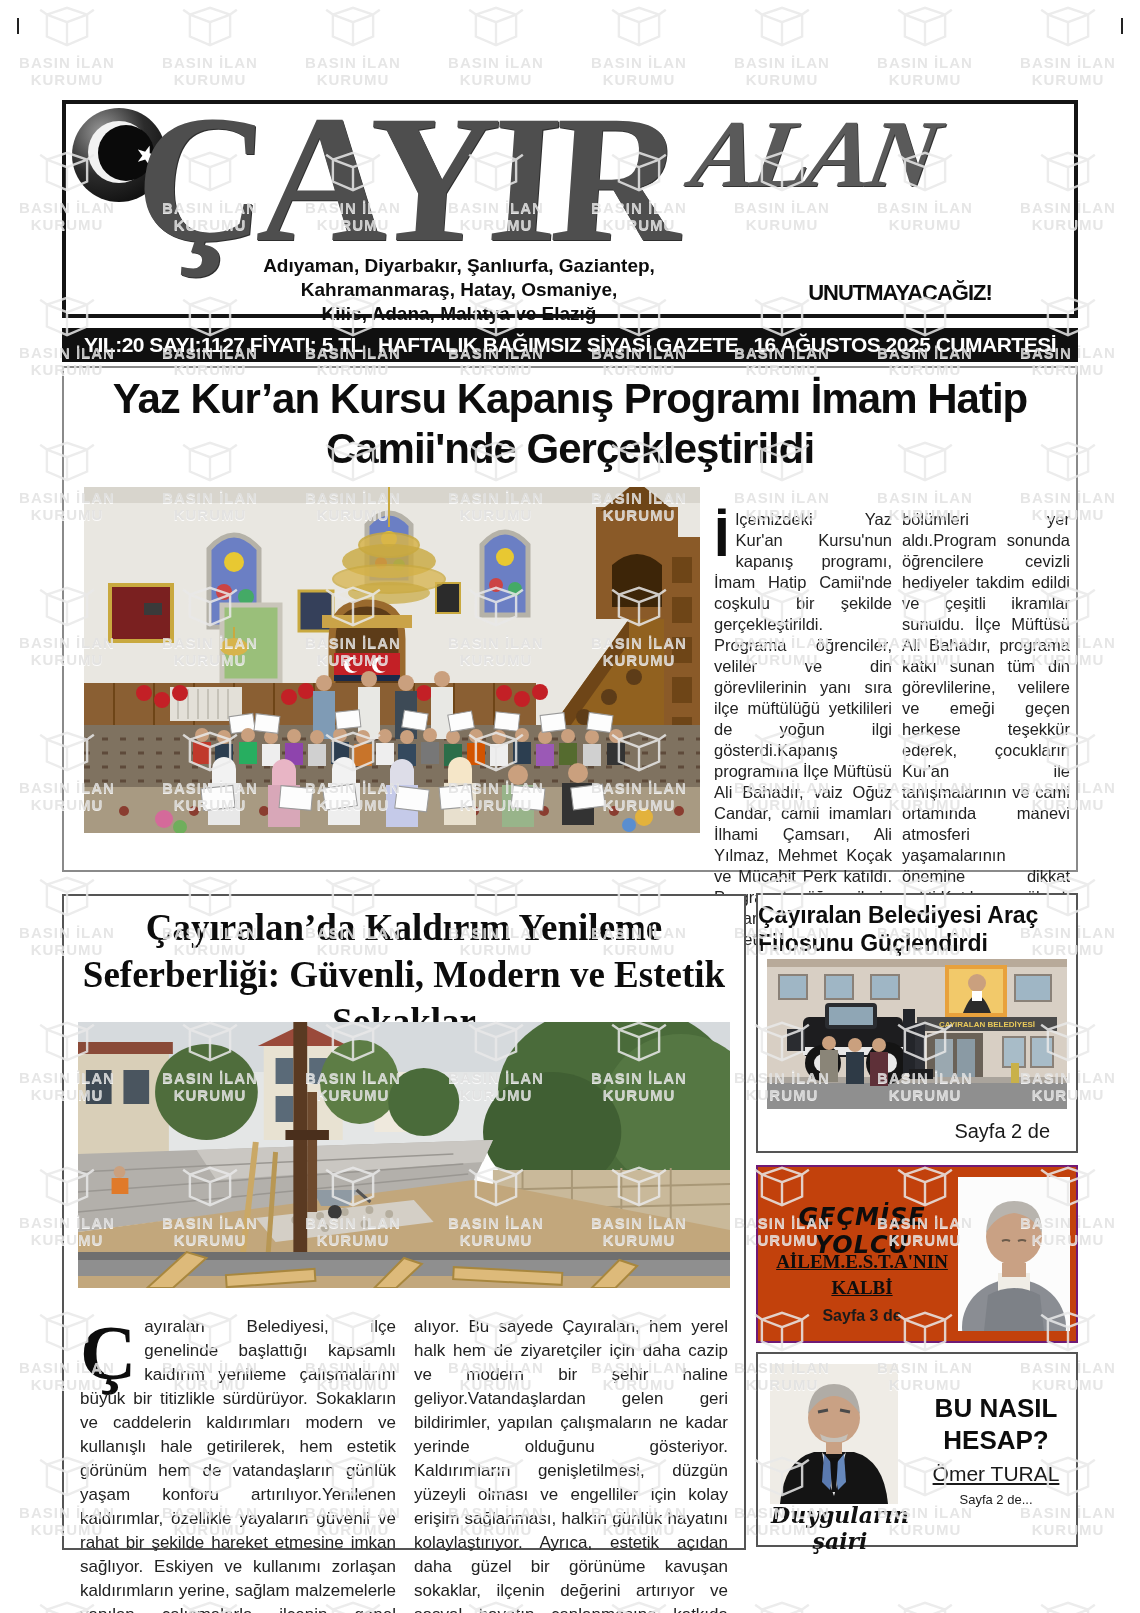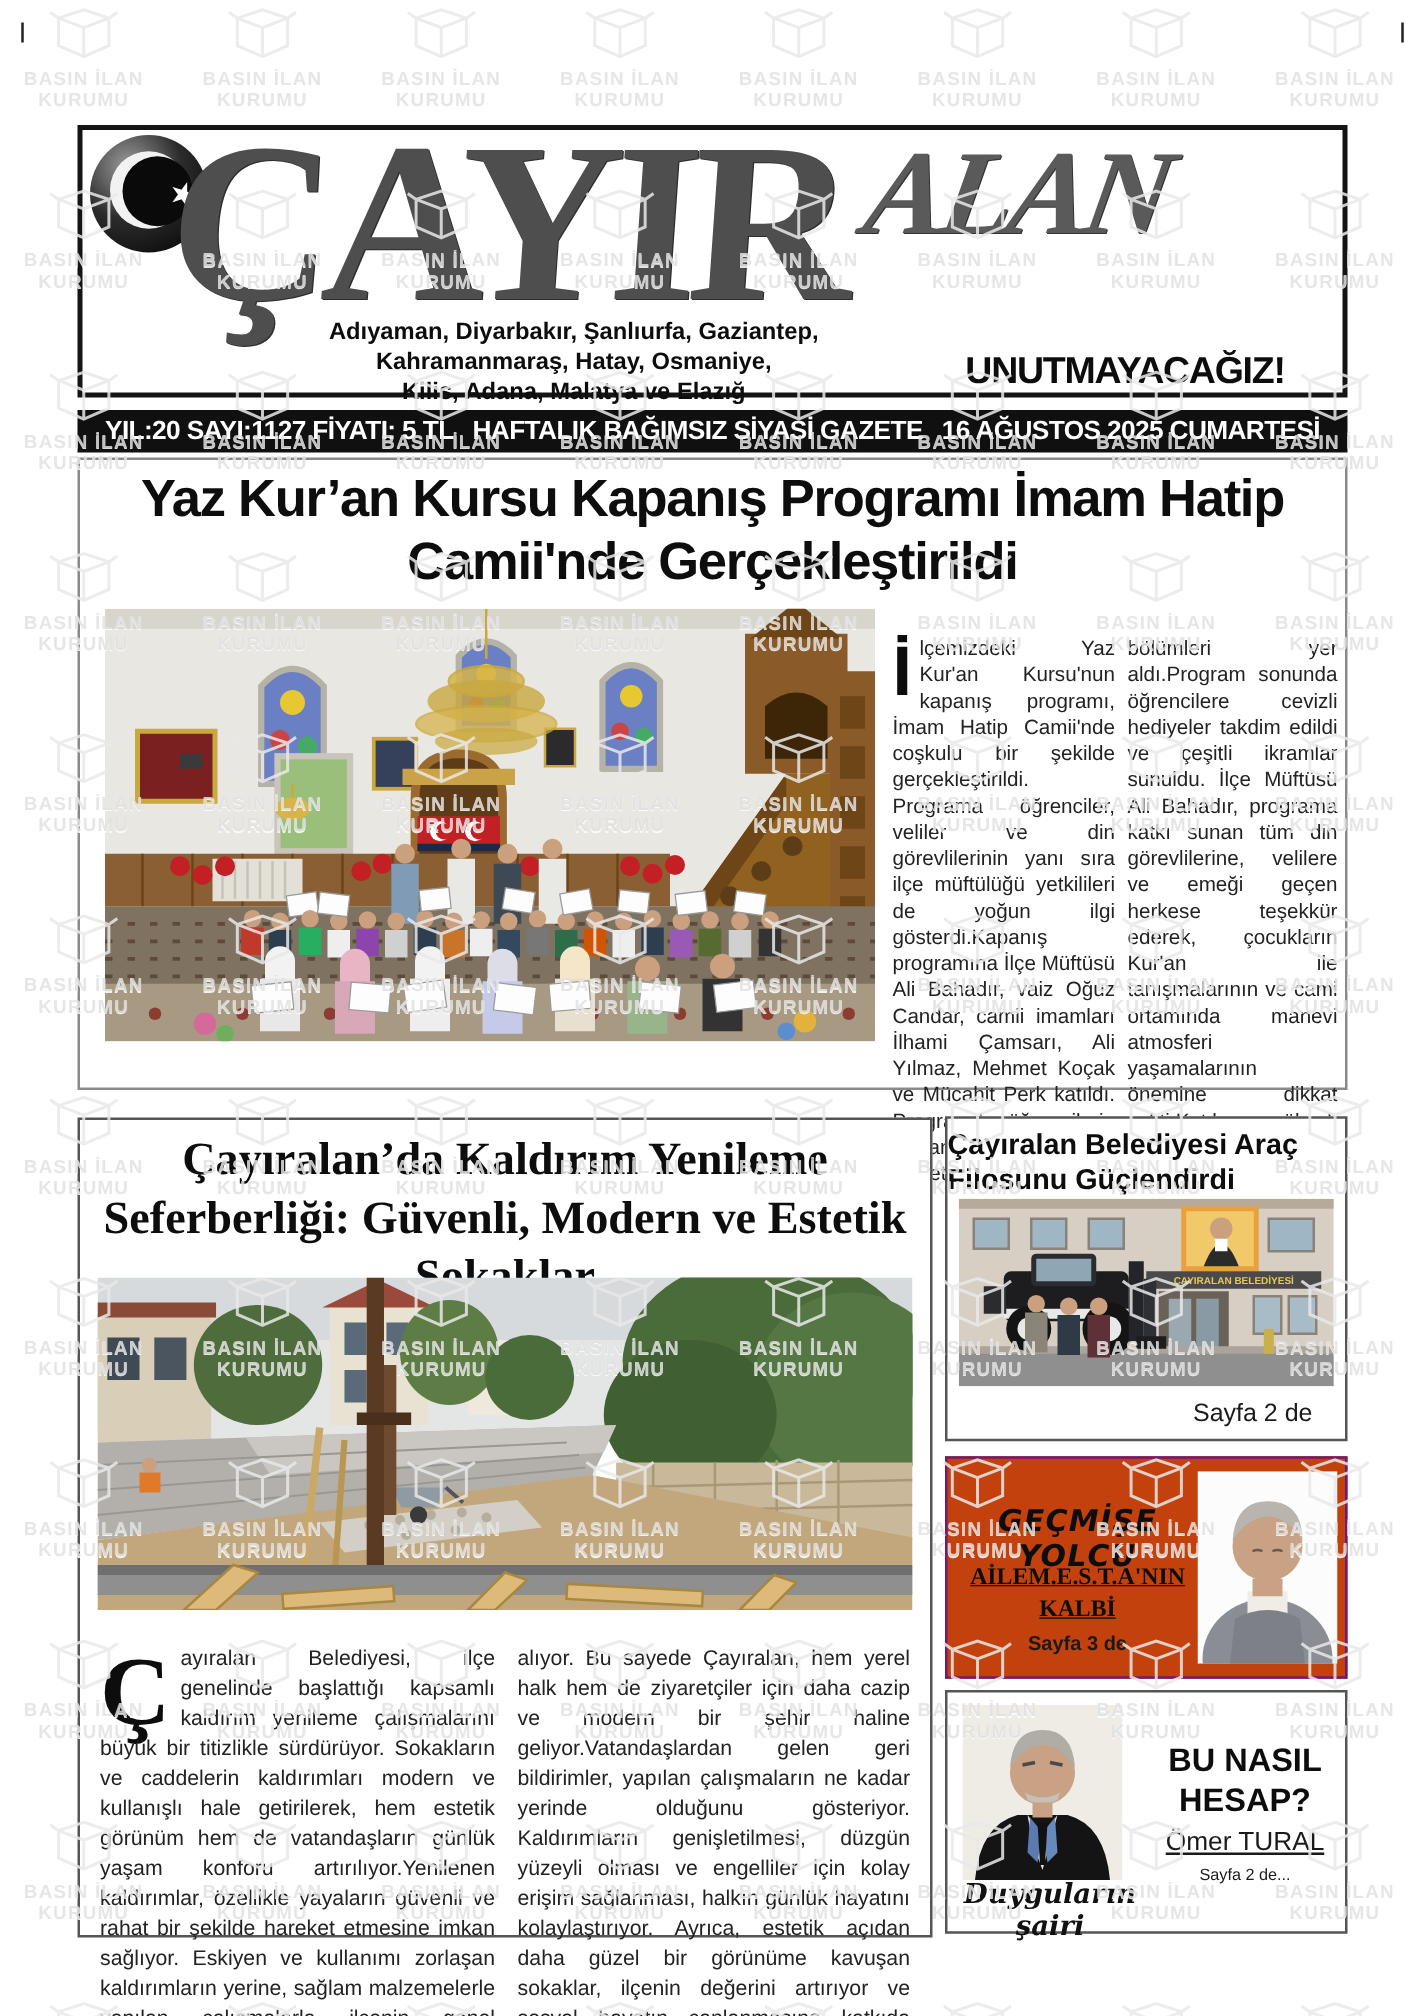--- a/index.html
+++ b/index.html
@@ -26,21 +26,21 @@
         text-shadow:1px 1px 0 #2e2e2e;}
   .mast-title2{left:628px;top:2px;font-family:"Liberation Serif",serif;font-weight:bold;font-style:italic;
         font-size:96px;line-height:1;color:#5a5a5a;letter-spacing:-4px;transform:skewX(-10deg);
         text-shadow:1px 1px 0 #333;}
   .mast-title3{left:652px;top:76px;font-family:"DejaVu Serif",serif;font-weight:bold;font-style:italic;
         font-size:98px;line-height:1;color:#0d0d0d;letter-spacing:-3px;z-index:3;
         text-shadow:-2px -2px 0 #fff,2px -2px 0 #fff,-2px 2px 0 #fff,2px 2px 0 #fff,0 3px 0 #fff;}
   .mast-coverage{left:128px;top:150px;width:530px;text-align:center;font-weight:bold;
         font-size:19px;line-height:24px;color:#0d0d0d;z-index:4;}
   .mast-slogan{left:648px;top:176px;width:372px;text-align:center;font-weight:900;
-        font-size:30px;letter-spacing:-1px;color:#0d0d0d;z-index:4;}
+        font-size:22px;letter-spacing:-1px;color:#0d0d0d;z-index:4;}
   
   .infobar{left:62px;top:328px;width:1016px;height:34px;background:#101010;color:#fff;
         display:flex;align-items:center;justify-content:space-between;padding:0 22px;box-sizing:border-box;
         font-weight:bold;font-size:21px;letter-spacing:-.5px;z-index:5;}
   
   .sec1{left:62px;top:366px;width:1016px;height:506px;border:2px solid #8a8a8a;background:#fff;box-sizing:border-box;}
   .sec1 .headline{left:0;top:6px;width:100%;text-align:center;font-weight:bold;
         font-size:42px;line-height:50px;letter-spacing:-1px;color:#0d0d0d;}
   .sec1 .photo{left:20px;top:119px;width:616px;height:346px;}
   .newscol{font-size:16.5px;line-height:21px;text-align:justify;color:#222;white-space:pre-line;}

